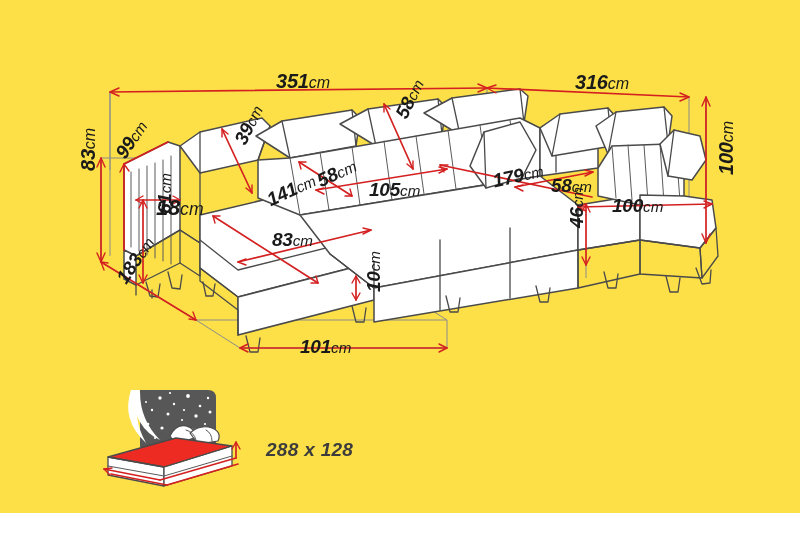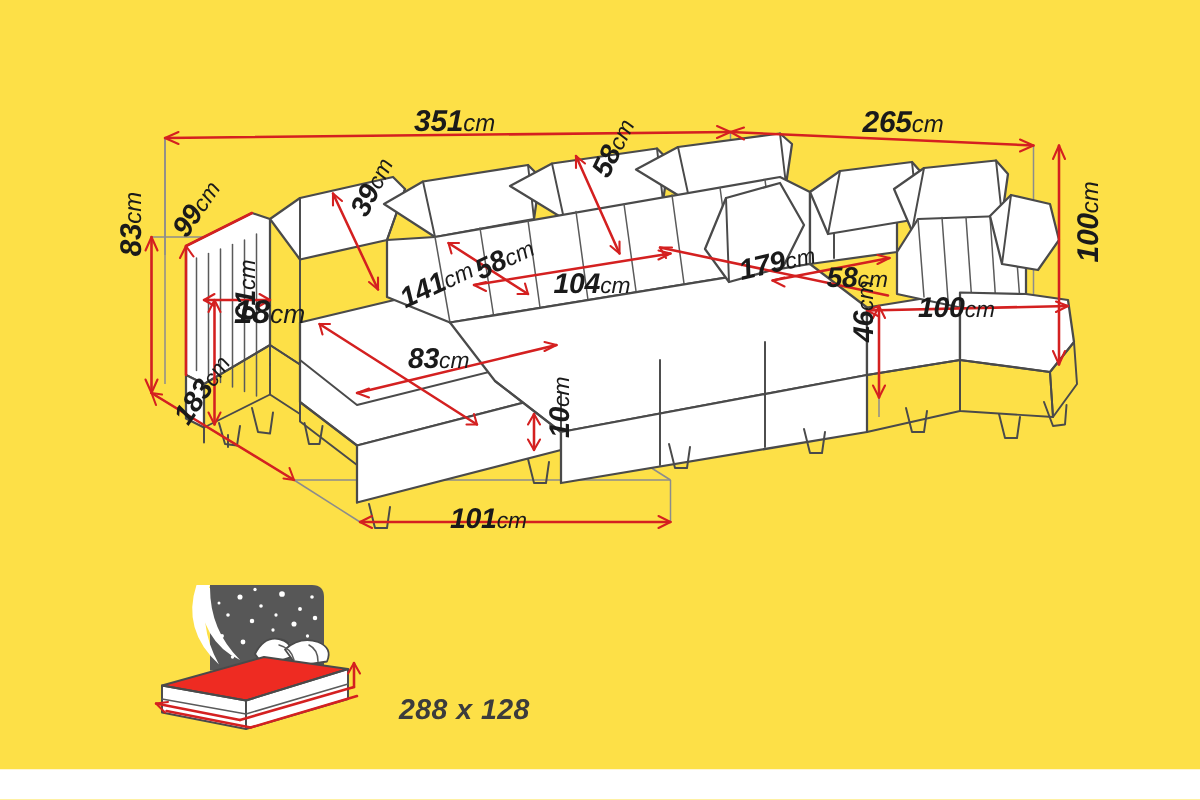--- a/index.html
+++ b/index.html
@@ -38,21 +38,20 @@
     letter-spacing: 0;
   }
   .bed-label {
     position: absolute;
     font-family: "Liberation Sans", sans-serif;
     font-weight: bold;
     color: #3c3c3c;
     white-space: nowrap;
     font-size: 19px;
     letter-spacing: 0.3px;
-    margin-top: 24px;
   }
 </style>
 </head>
 <body>
 
 <div id="stage">
 
   <svg id="diagram" viewBox="0 0 800 533">
     <defs>
       <style>
@@ -304,39 +303,39 @@
       <path class="dimt" d="M236,442 L232,449 M236,442 L240,449"></path>
       <path class="dim" d="M111,474 L167,485"></path>
       <path class="dim" d="M167,485 L238,464"></path>
     </g>
   </svg>
 
   <div>
 
     <span class="dim-label" style="left:276px; top:71px; font-size:20px; transform:rotate(0deg); transform-origin:left top;"><span>351</span><span class="unit">cm</span></span>
 
-    <span class="dim-label" style="left:575px; top:72px; font-size:20px;"><span>265</span><span class="unit">cm</span></span>
+    <span class="dim-label" style="left:575px; top:72px; font-size:20px;"><span>316</span><span class="unit">cm</span></span>
 
     <span class="dim-label" style="left:78px; top:171px; font-size:20px; transform:rotate(-90deg); transform-origin:left top;"><span>83</span><span class="unit">cm</span></span>
 
     <span class="dim-label" style="left:112px; top:151px; font-size:19px; transform:rotate(-56deg); transform-origin:left top;"><span>99</span><span class="unit">cm</span></span>
 
     <span class="dim-label" style="left:156px; top:197px; font-size:22px;"><span>18</span><span class="unit">cm</span></span>
 
     <span class="dim-label" style="left:155px; top:214px; font-size:19px; transform:rotate(-90deg); transform-origin:left top;"><span>61</span><span class="unit">cm</span></span>
 
     <span class="dim-label" style="left:113px; top:276px; font-size:19px; transform:rotate(-56deg); transform-origin:left top;"><span>183</span><span class="unit">cm</span></span>
 
     <span class="dim-label" style="left:231px; top:139px; font-size:19px; transform:rotate(-64deg); transform-origin:left top;"><span>39</span><span class="unit">cm</span></span>
 
     <span class="dim-label" style="left:392px; top:113px; font-size:19px; transform:rotate(-64deg); transform-origin:left top;"><span>58</span><span class="unit">cm</span></span>
 
     <span class="dim-label" style="left:314px; top:173px; font-size:19px; transform:rotate(-25deg); transform-origin:left top;"><span>58</span><span class="unit">cm</span></span>
 
-    <span class="dim-label" style="left:369px; top:180px; font-size:19px;"><span>104</span><span class="unit">cm</span></span>
+    <span class="dim-label" style="left:369px; top:180px; font-size:19px;"><span>105</span><span class="unit">cm</span></span>
 
     <span class="dim-label" style="left:264px; top:192px; font-size:19px; transform:rotate(-25deg); transform-origin:left top;"><span>141</span><span class="unit">cm</span></span>
 
     <span class="dim-label" style="left:272px; top:230px; font-size:19px;"><span>83</span><span class="unit">cm</span></span>
 
     <span class="dim-label" style="left:364px; top:292px; font-size:19px; transform:rotate(-90deg); transform-origin:left top;"><span>10</span><span class="unit">cm</span></span>
 
     <span class="dim-label" style="left:300px; top:337px; font-size:19px;text-align:right;"><span>101</span><span class="unit">cm</span></span>
 
     <span class="dim-label" style="left:491px; top:172px; font-size:19px; transform:rotate(-13deg); transform-origin:left top;"><span>179</span><span class="unit">cm</span></span>

